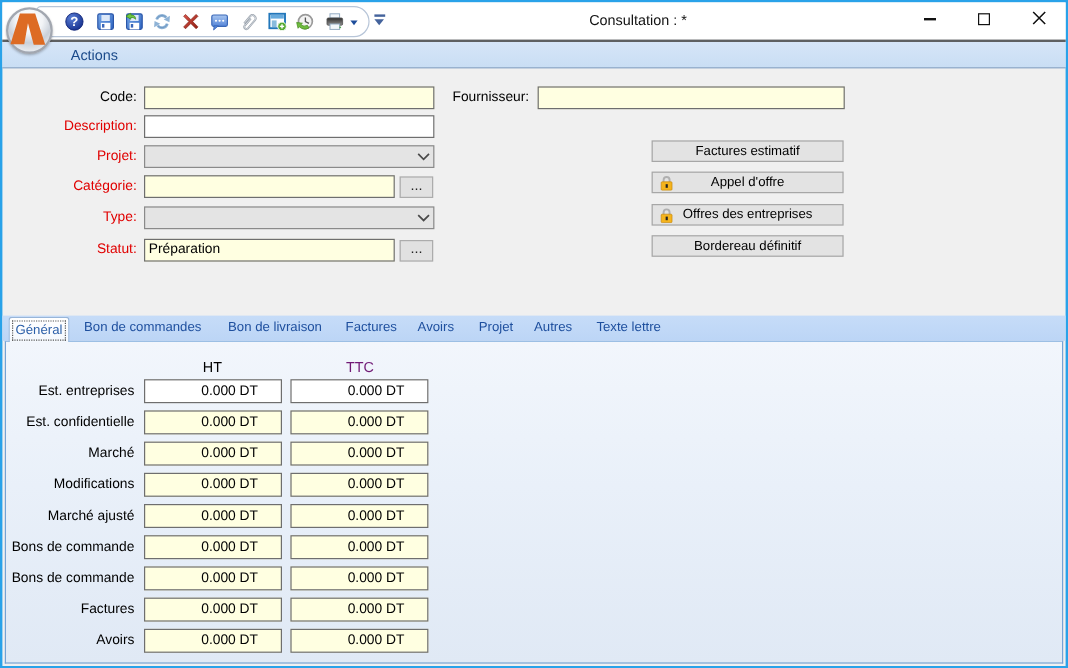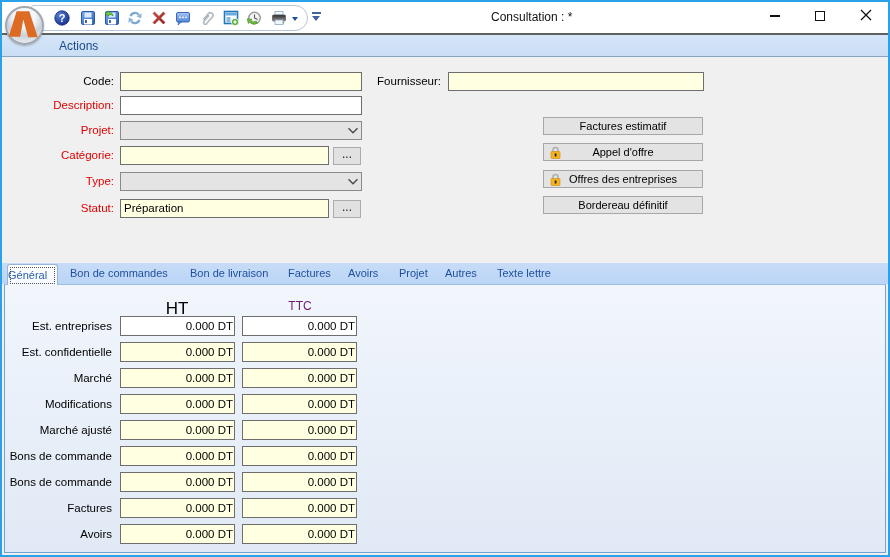--- a/index.html
+++ b/index.html
@@ -1,20 +1,20 @@
 <!DOCTYPE html>
 <html><head><meta charset="utf-8">
 <style>
 *{margin:0;padding:0;box-sizing:border-box}
 body{width:890px;height:557px;position:relative;overflow:hidden;font-family:"Liberation Sans",sans-serif;background:#f0f0f0}
 .abs{position:absolute}
 .lbl{position:absolute;font-size:11.5px;text-align:left;line-height:19px;white-space:nowrap}
 .inp{position:absolute;border:1px solid #6e6e6e;height:19px}
 .tlbl{position:absolute;font-size:11.5px;text-align:right;line-height:20px;color:#000;white-space:nowrap}
-.tinp{position:absolute;border:1px solid #6e6e6e;height:20px;width:115px;font-size:11.5px;text-align:right;line-height:18px;padding-right:1px;color:#000}
+.tinp{position:absolute;border:1px solid #6e6e6e;height:20px;width:115px;font-size:11.5px;text-align:right;line-height:18px;padding-right:19px;color:#000}
 .btn{position:absolute;left:543px;width:160px;height:18px;background:#e3e3e3;border:1px solid #a7a7a7;font-size:11px;color:#000;text-align:center;line-height:16px}
 .tabtxt{position:absolute;font-size:11px;color:#1e4f9e;line-height:21px;white-space:nowrap}
 </style></head><body>
 
 <div class="abs" style="left:0;top:0;width:890px;height:557px;border:2px solid #29a2e9;background:#f0f0f0"></div>
 
 <div class="abs" style="left:2px;top:2px;width:886px;height:31px;background:#ffffff"></div>
 <div class="abs" style="left:2px;top:33px;width:886px;height:2px;background:#5e6062"></div>
 
 <div class="abs" style="left:2px;top:35px;width:886px;height:22px;background:linear-gradient(180deg,#d6e5f8,#c9def4);border-bottom:1px solid #86a3c6"></div>
@@ -163,30 +163,30 @@
 <div class="btn" style="top:170px;line-height:17px"><svg width="11" height="13" viewBox="0 0 11 13" style="position:absolute;left:6px;top:2px">
       <path d="M3,6 L3,4 A2.5,2.5 0 0 1 8,4 L8,6" fill="none" stroke="#b0b0b0" stroke-width="1.6"></path>
       <rect x="1" y="5.5" width="9" height="7" rx="0.8" fill="#f5b41c" stroke="#c88a10" stroke-width="0.6"></rect>
       <rect x="4.7" y="7.5" width="1.8" height="3" fill="#222"></rect>
     </svg>Offres des entreprises</div>
 <div class="btn" style="top:196px;line-height:17px">Bordereau définitif</div>
 <div class="abs" style="left:2px;top:263px;width:886px;height:21px;background:linear-gradient(180deg,#c6dcf8,#bcd5f6)"></div>
 <div class="abs" style="left:4px;top:284px;width:882px;height:269px;border:1px solid #74a2d4;border-top:1px solid #9cbfe4;background:linear-gradient(180deg,#f2f6fc 0%,#e9f0f9 45%,#e0e9f5 100%)"></div>
 <div class="abs" style="left:7px;top:264px;width:51px;height:21px;background:linear-gradient(180deg,#ffffff,#f4f8fd);border:1px solid #98b5d8;border-bottom:none;border-radius:3px 3px 0 0">
 <div class="abs" style="left:2px;top:2px;right:2px;bottom:1px;border:1px dotted #555"></div>
-<div class="abs" style="left:0;top:0;width:100%;text-align:left;font-size:11px;line-height:20px;color:#2b5fa8">Général</div>
+<div class="abs" style="left:0;top:0;width:100%;text-align:center;font-size:11px;line-height:20px;color:#2b5fa8">Général</div>
 </div>
 <div class="tabtxt" style="left:70px;top:263px">Bon de commandes</div>
 <div class="tabtxt" style="left:190px;top:263px">Bon de livraison</div>
 <div class="tabtxt" style="left:288px;top:263px">Factures</div>
 <div class="tabtxt" style="left:348px;top:263px">Avoirs</div>
 <div class="tabtxt" style="left:399px;top:263px">Projet</div>
 <div class="tabtxt" style="left:445px;top:263px">Autres</div>
 <div class="tabtxt" style="left:497px;top:263px">Texte lettre</div>
-<div class="abs" style="left:160px;top:299px;width:34px;text-align:center;font-size:17px;color:#000">HT</div>
+<div class="abs" style="left:160px;top:299px;width:34px;text-align:center;font-size:12px;color:#000">HT</div>
 <div class="abs" style="left:283px;top:299px;width:34px;text-align:center;font-size:12px;color:#701a75">TTC</div>
 <div class="tlbl" style="right:778px;top:316px">Est. entreprises</div>
 <div class="tinp" style="left:120px;top:316px;background:#ffffff">0.000 DT</div>
 <div class="tinp" style="left:242px;top:316px;background:#ffffff">0.000 DT</div>
 <div class="tlbl" style="right:778px;top:342px">Est. confidentielle</div>
 <div class="tinp" style="left:120px;top:342px;background:#ffffe1">0.000 DT</div>
 <div class="tinp" style="left:242px;top:342px;background:#ffffe1">0.000 DT</div>
 <div class="tlbl" style="right:778px;top:368px">Marché</div>
 <div class="tinp" style="left:120px;top:368px;background:#ffffe1">0.000 DT</div>
 <div class="tinp" style="left:242px;top:368px;background:#ffffe1">0.000 DT</div>

